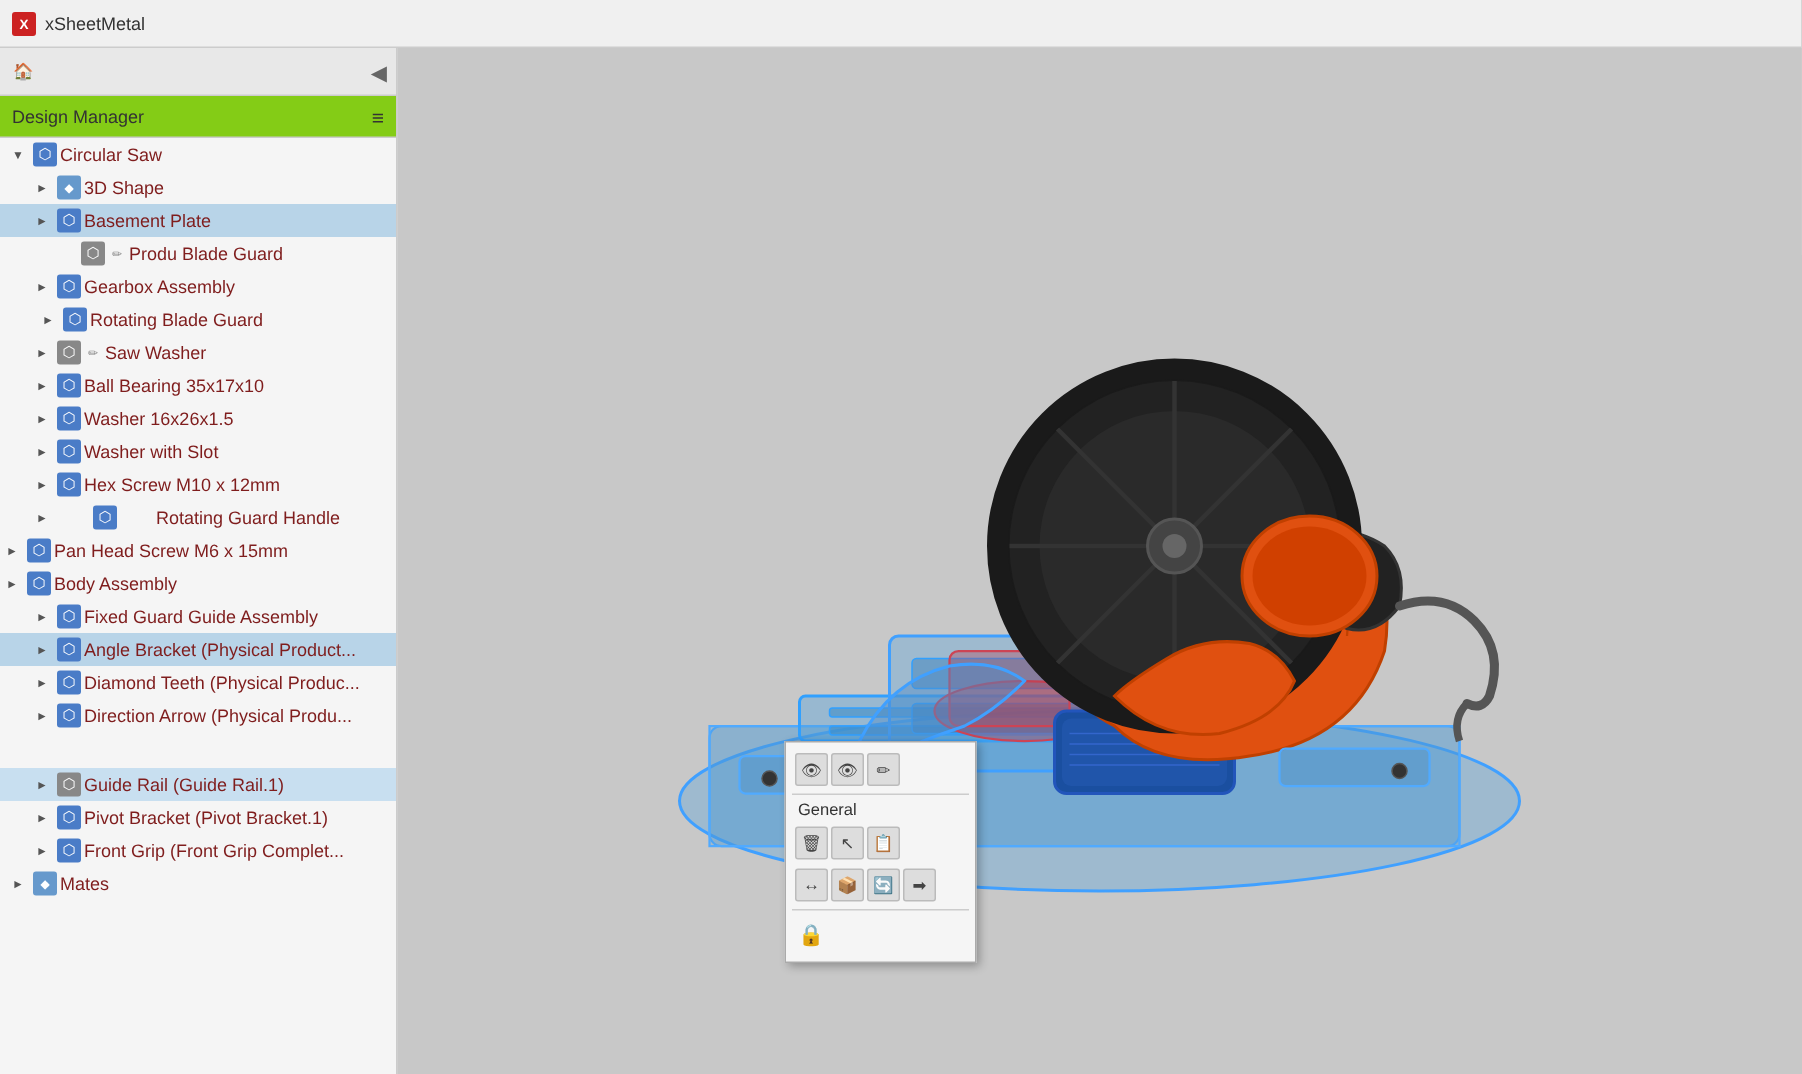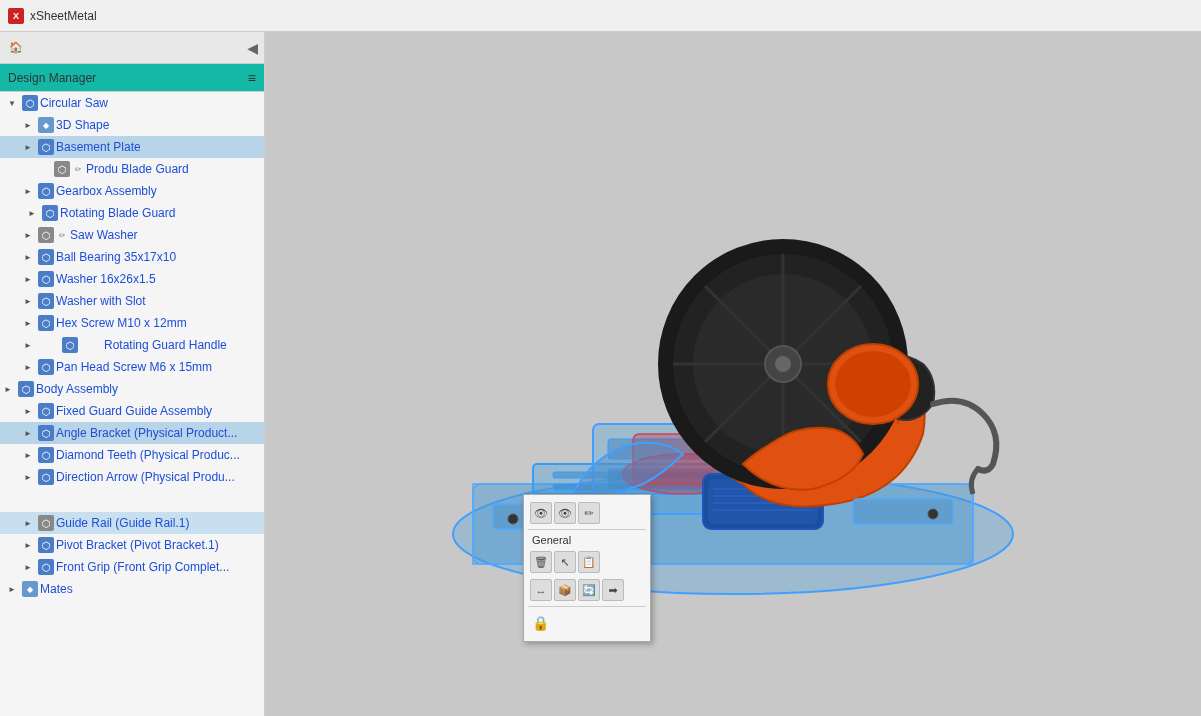--- a/index.html
+++ b/index.html
@@ -61,21 +61,21 @@
 
     #collapse-btn {
       margin-left: auto;
       cursor: pointer;
       color: #666;
       font-size: 14px;
     }
 
     #design-manager-header {
       height: 28px;
-      background: #14b8a6;
+      background: #84cc16;
       border-bottom: 1px solid #ccc;
       display: flex;
       align-items: center;
       padding: 0 8px;
       justify-content: space-between;
     }
     #design-manager-header span { font-size: 12px; color: #333; font-weight: normal; }
 
     #tree-container {
       flex: 1;
@@ -122,21 +122,21 @@
     .tree-subicon {
       width: 12px; height: 12px;
       margin-right: 2px;
       display: flex; align-items: center; justify-content: center;
       font-size: 8px;
       color: #888;
     }
 
     .tree-label {
       font-size: 12px;
-      color: #1d4ed8;
+      color: #7f1d1d;
       overflow: hidden;
       text-overflow: ellipsis;
     }
 
     .indent-1 { padding-left: 8px; }
 
     
     #context-menu {
       position: absolute;
       left: 258px;
@@ -297,21 +297,21 @@
         <div class="tree-icon icon-cube"></div>
         <span class="tree-label">Hex Screw M10 x 12mm</span>
       </div>
 
       <div class="tree-item" style="padding-left:20px;gap:24px;">
         <div class="tree-toggle collapsed"></div>
         <div class="tree-icon icon-cube"></div>
         <span class="tree-label">Rotating Guard Handle</span>
       </div>
 
-      <div class="tree-item" style="padding-left:20px;">
+      <div class="tree-item" style="">
         <div class="tree-toggle collapsed"></div>
         <div class="tree-icon icon-cube"></div>
         <span class="tree-label">Pan Head Screw M6 x 15mm</span>
       </div>
 
       <div class="tree-item" style="">
         <div class="tree-toggle collapsed"></div>
         <div class="tree-icon icon-cube"></div>
         <span class="tree-label">Body Assembly</span>
       </div>

